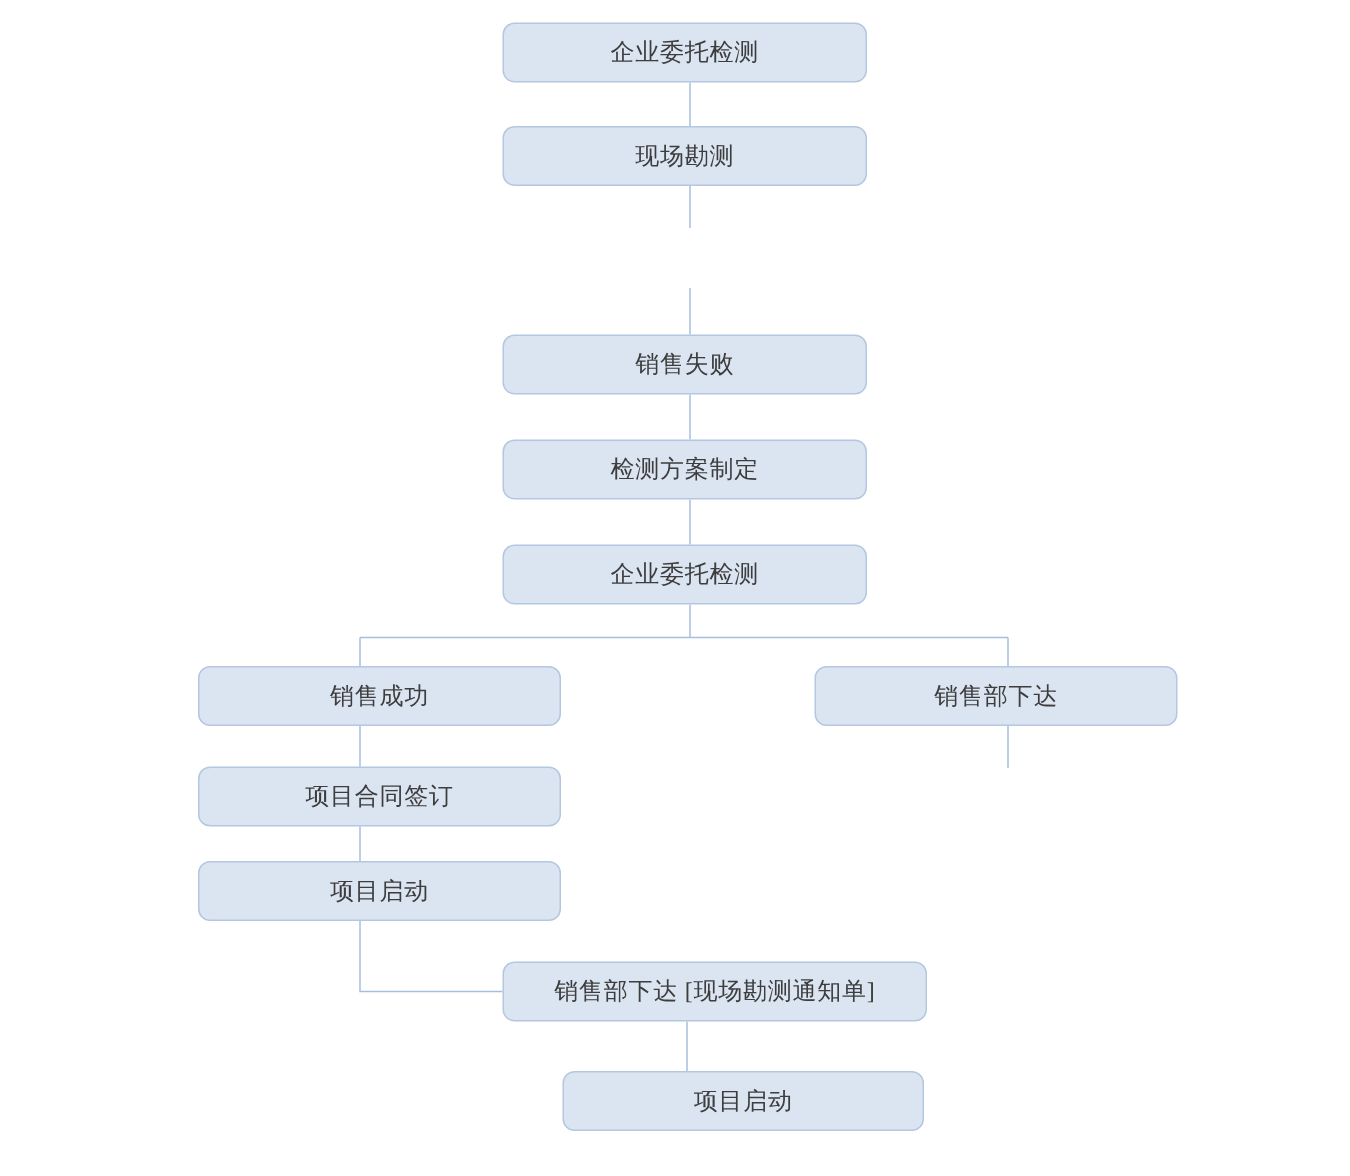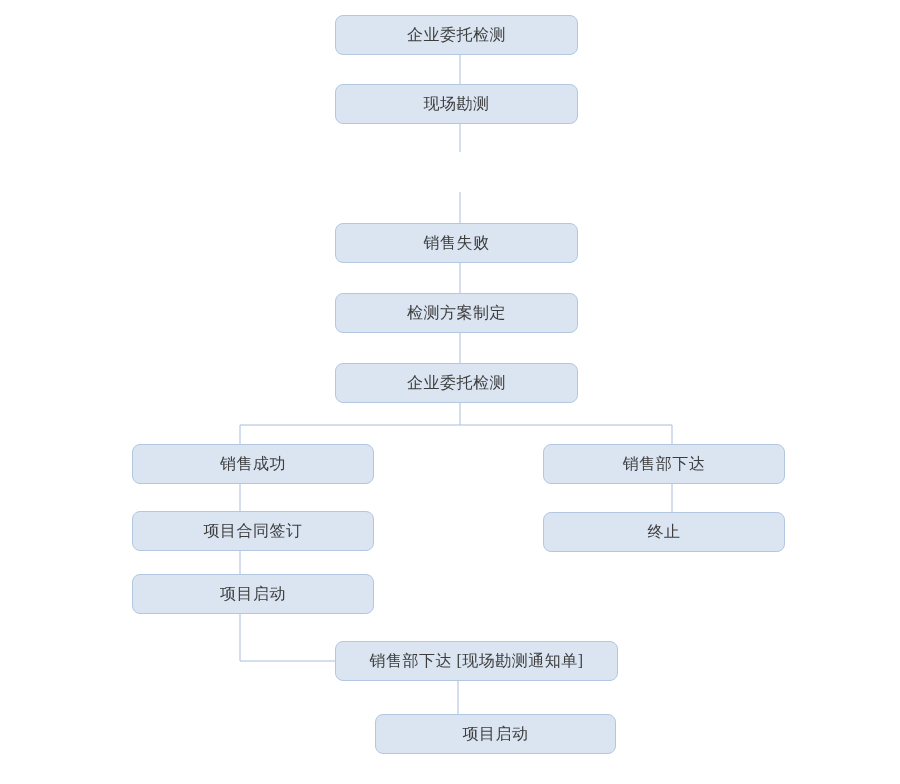--- a/index.html
+++ b/index.html
@@ -67,19 +67,18 @@
   <div class="node" style="left:335px;top:363px;width:243px">企业委托检测</div>
 
   <div class="node" style="left:132px;top:444px;width:242px">销售成功</div>
 
   <div class="node" style="left:132px;top:511px;width:242px">项目合同签订</div>
 
   <div class="node" style="left:132px;top:574px;width:242px">项目启动</div>
 
   <div class="node" style="left:543px;top:444px;width:242px">销售部下达</div>
 
-  <div class="node" style="left:543px;top:512px;width:242px">终止</div>
 
   <div class="node" style="left:335px;top:641px;width:283px">销售部下达 [现场勘测通知单]</div>
 
   <div class="node" style="left:375px;top:714px;width:241px">项目启动</div>
 
 </div>
 
 </body></html>

